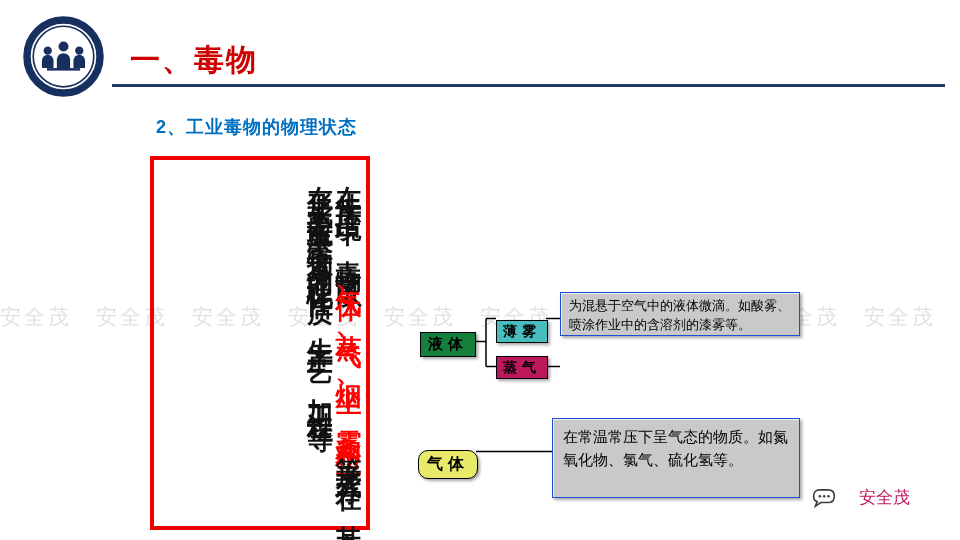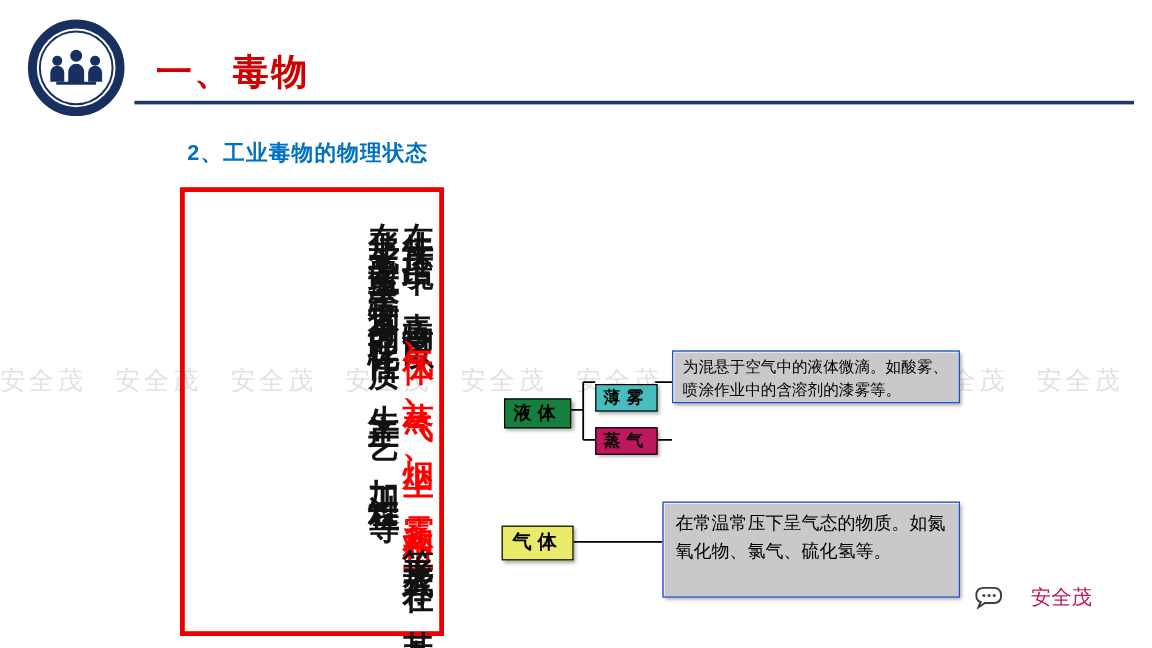--- a/index.html
+++ b/index.html
@@ -21,21 +21,21 @@
 
   
   .watermark{position:absolute;left:0;top:303px;width:960px;font-size:21px;color:#8a8a8a;
     opacity:.25;white-space:nowrap;overflow:hidden;letter-spacing:3px;pointer-events:none;}
 
   
   .node{position:absolute;border:1px solid #000;font-weight:bold;color:#000;
     display:flex;align-items:center;justify-content:center;letter-spacing:5px;
     box-shadow:2px 2px 3px rgba(0,0,0,.35);}
   .node.liquid{left:420px;top:332px;width:54px;height:23px;background:#15803d;font-size:15px;}
-  .node.gas{left:418px;top:438px;width:58px;height:27px;background:#e9e96a;font-size:16px;}
+  .node.gas{left:418px;top:450px;width:58px;height:27px;background:#e9e96a;font-size:16px;border-radius:10px;}
   .node.mist{left:496px;top:300px;width:50px;height:21px;background:#49bdbd;font-size:14px;margin-top:20px;}
   .node.vapor{left:496px;top:356px;width:50px;height:21px;background:#be185d;font-size:14px;}
 
   
   .desc{position:absolute;background:#c9c9c9;border:1px solid #1d4ed8;color:#000000;
     box-shadow:inset 1px 1px 0 #efefef, 2px 2px 3px rgba(0,0,0,.35);
     font-size:13px;line-height:1.45;padding:4px 8px;box-sizing:border-box;}
   .desc.mist-desc{left:560px;top:292px;width:240px;height:44px;}
   .desc.vapor-desc{left:560px;top:342px;width:240px;height:44px;}
   .desc.gas-desc{left:552px;top:418px;width:248px;height:80px;font-size:15px;line-height:1.55;padding:6px 10px;}

